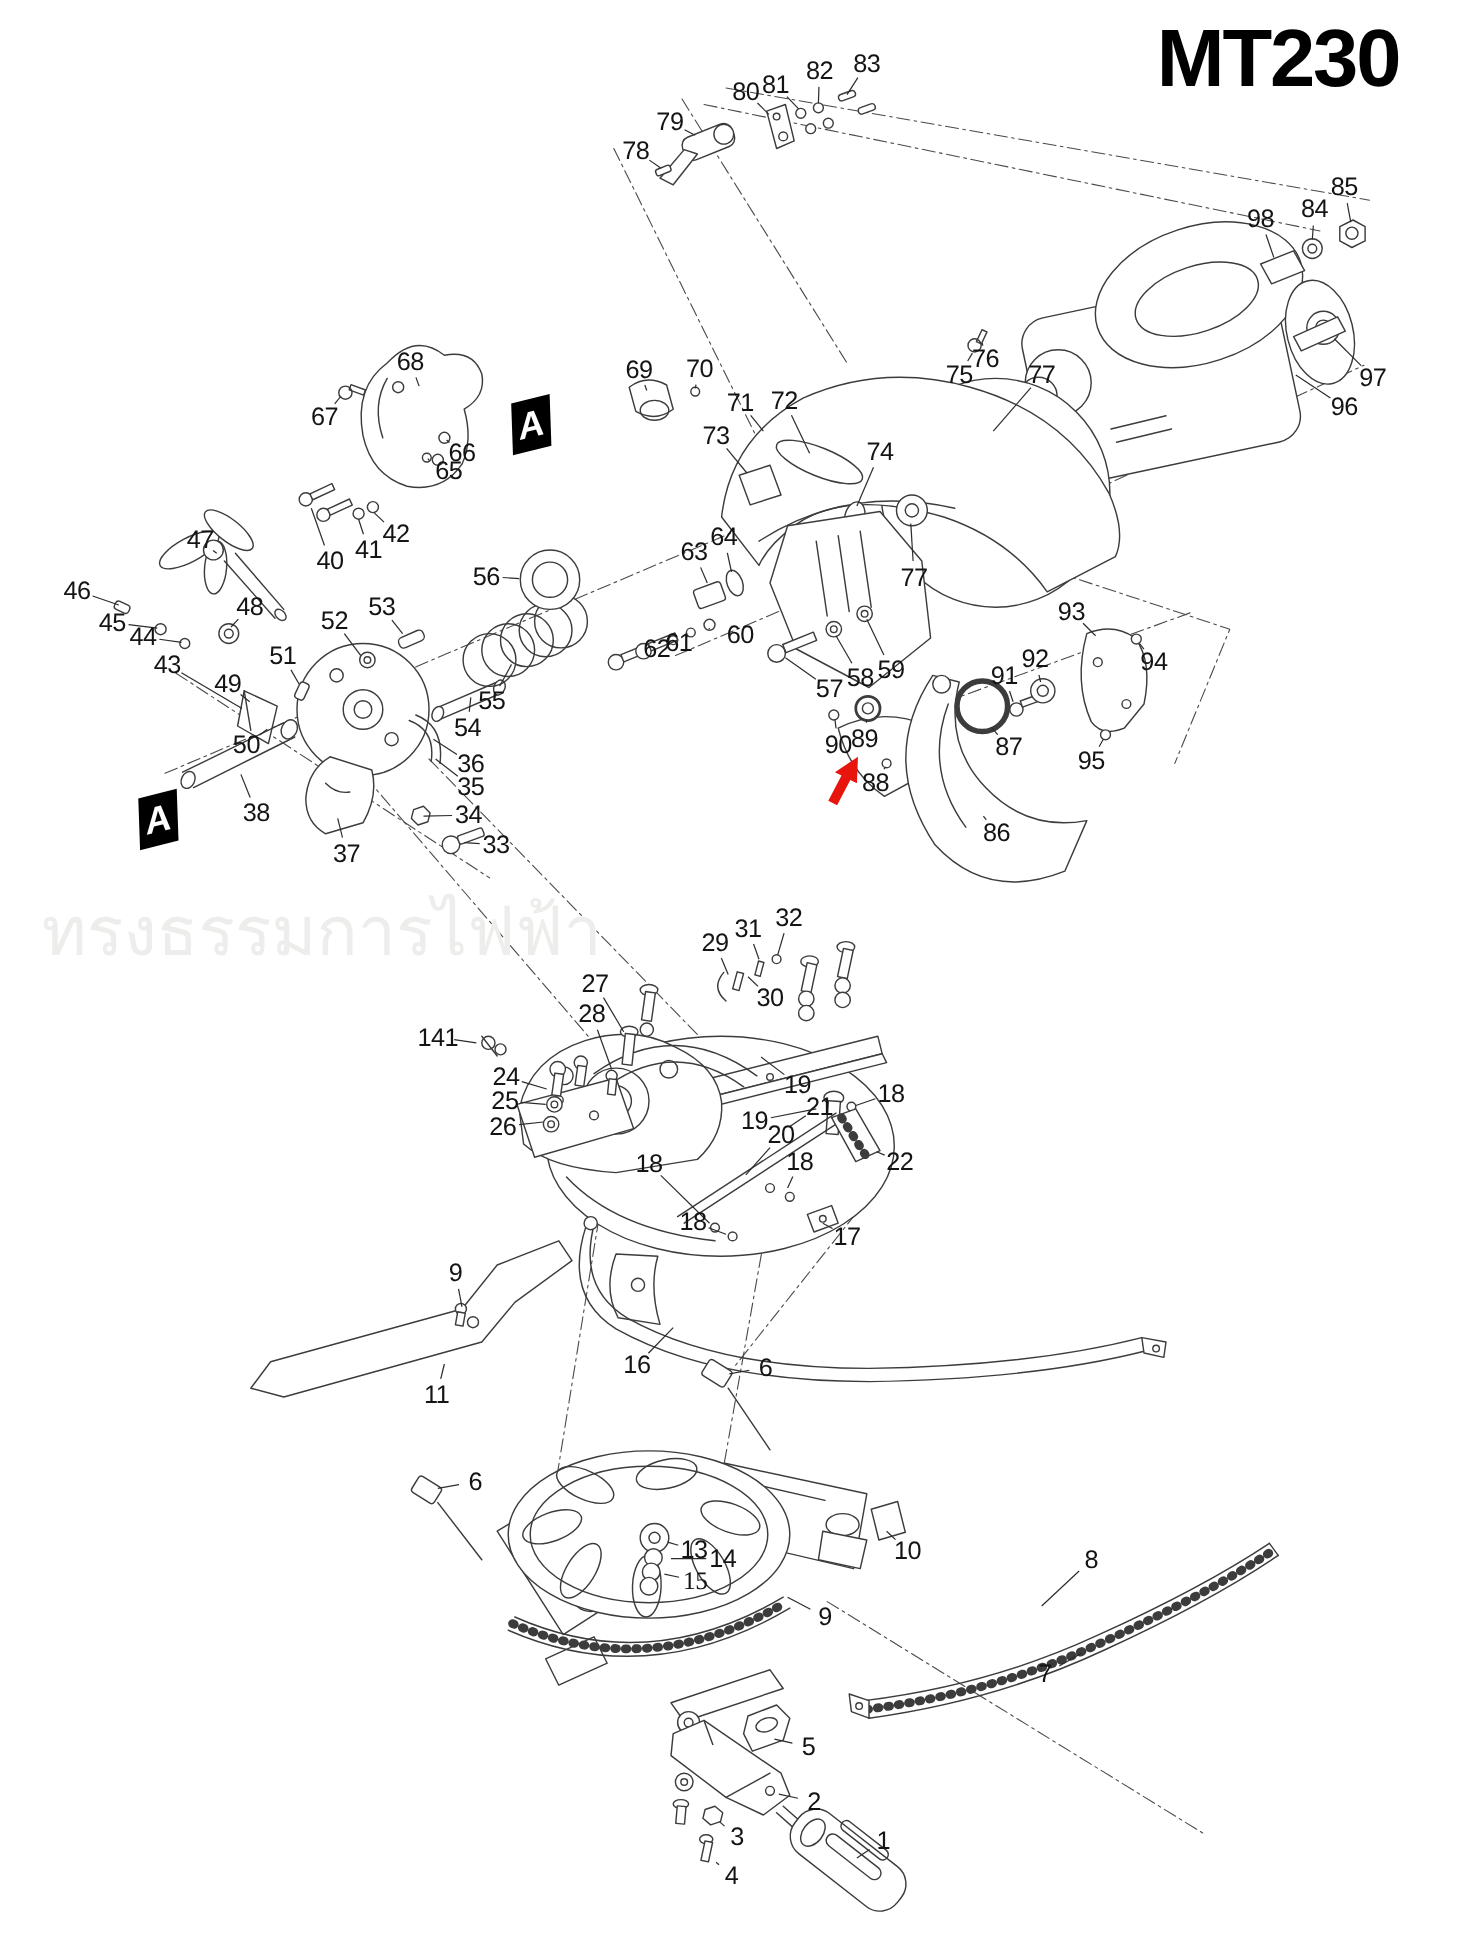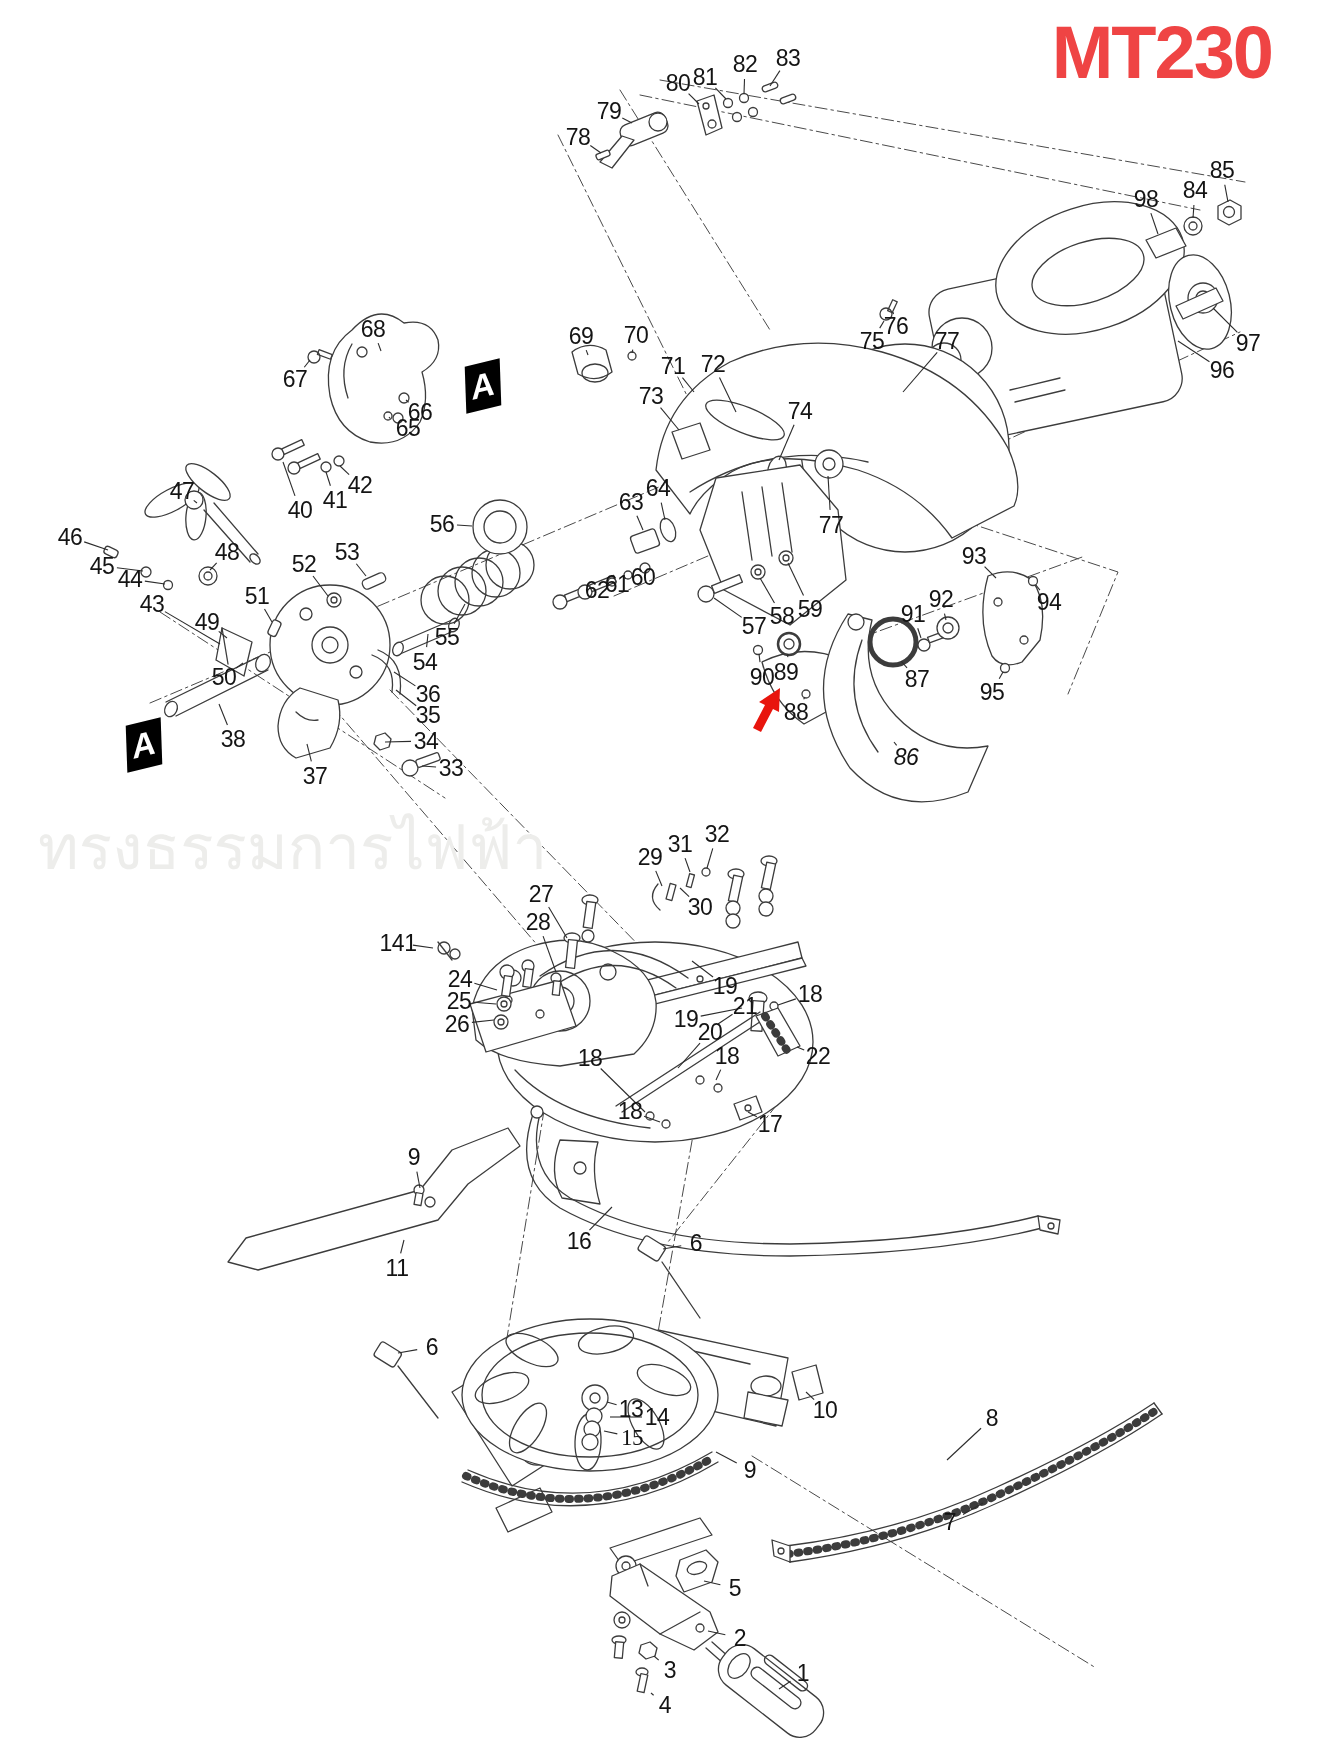--- a/index.html
+++ b/index.html
@@ -9,21 +9,21 @@
   #sketch path,#sketch circle,#sketch ellipse,#sketch rect,#sketch line{
       stroke:#3c3c3c;stroke-width:1.3;fill:none;stroke-linejoin:round;stroke-linecap:round}
   #sketch .wh{fill:#fff}
   #sketch .ax{stroke:#4a4a4a;stroke-width:1;stroke-dasharray:12 4 2.5 4}
   #sketch .ticks{stroke-width:8;stroke-dasharray:1.6 8}
   #sketch .thick{stroke-width:5}
   #leaders line{stroke:#2c2c2c;stroke-width:1.1}
   .part-label{position:absolute;transform:translate(-50%,-50%);font-size:23px;line-height:1;
       color:#141414;letter-spacing:-.5px;white-space:nowrap}
   #model-title{position:absolute;top:16px;right:54px;font-size:74px;font-weight:bold;
-      color:#ef4444;letter-spacing:-2px;line-height:1}
+      color:#000000;letter-spacing:-2px;line-height:1}
   #watermark{position:absolute;left:38px;top:814px;font-size:62px;color:#ededeb;
       white-space:nowrap;line-height:1.1}
   .section-marker{position:absolute;width:36px;height:46px;background:#000;color:#fff;
       font-size:33px;font-weight:bold;display:flex;align-items:center;justify-content:center;
       transform:translate(-50%,-50%) rotate(-14deg) skewX(-12deg)}
 </style>
 </head>
 <body>
 
 <div id="stage">
@@ -527,21 +527,21 @@
       <div class="part-label" style="left: 224px; top: 677px;">50</div>
       <div class="part-label" style="left: 257px; top: 596px;">51</div>
       <div class="part-label" style="left: 304px; top: 564px;">52</div>
       <div class="part-label" style="left: 347px; top: 552px;">53</div>
       <div class="part-label" style="left: 425px; top: 662px;">54</div>
       <div class="part-label" style="left: 447px; top: 637px;">55</div>
       <div class="part-label" style="left: 442px; top: 524px;">56</div>
       <div class="part-label" style="left: 754px; top: 626px;">57</div>
       <div class="part-label" style="left: 782px; top: 616px;">58</div>
       <div class="part-label" style="left: 810px; top: 609px;">59</div>
-      <div class="part-label" style="left: 643px; top: 577px;">60</div>
+      <div class="part-label" style="left: 673px; top: 577px;">60</div>
       <div class="part-label" style="left: 617px; top: 584px;">61</div>
       <div class="part-label" style="left: 597px; top: 590px;">62</div>
       <div class="part-label" style="left: 631px; top: 502px;">63</div>
       <div class="part-label" style="left: 658px; top: 488px;">64</div>
       <div class="part-label" style="left: 398px; top: 428px; margin-left: 10px;">65</div>
       <div class="part-label" style="left: 420px; top: 412px;">66</div>
       <div class="part-label" style="left: 295px; top: 379px;">67</div>
       <div class="part-label" style="left: 373px; top: 329px;">68</div>
       <div class="part-label" style="left: 581px; top: 336px;">69</div>
       <div class="part-label" style="left: 636px; top: 335px;">70</div>
@@ -554,21 +554,21 @@
       <div class="part-label" style="left: 947px; top: 341px;">77</div>
       <div class="part-label" style="left: 831px; top: 525px;">77</div>
       <div class="part-label" style="left: 578px; top: 137px;">78</div>
       <div class="part-label" style="left: 609px; top: 111px;">79</div>
       <div class="part-label" style="left: 678px; top: 83px;">80</div>
       <div class="part-label" style="left: 705px; top: 77px;">81</div>
       <div class="part-label" style="left: 745px; top: 64px;">82</div>
       <div class="part-label" style="left: 788px; top: 58px;">83</div>
       <div class="part-label" style="left: 1195px; top: 190px;">84</div>
       <div class="part-label" style="left: 1222px; top: 170px;">85</div>
-      <div class="part-label" style="left: 906px; top: 757px; font-style: italic;">86</div>
+      <div class="part-label" style="left: 906px; top: 757px;">86</div>
       <div class="part-label" style="left: 917px; top: 679px;">87</div>
       <div class="part-label" style="left: 796px; top: 712px;">88</div>
       <div class="part-label" style="left: 786px; top: 672px;">89</div>
       <div class="part-label" style="left: 762px; top: 677px;">90</div>
       <div class="part-label" style="left: 913px; top: 614px;">91</div>
       <div class="part-label" style="left: 941px; top: 599px;">92</div>
       <div class="part-label" style="left: 974px; top: 556px;">93</div>
       <div class="part-label" style="left: 1049px; top: 602px;">94</div>
       <div class="part-label" style="left: 992px; top: 692px;">95</div>
       <div class="part-label" style="left: 1222px; top: 370px;">96</div>

